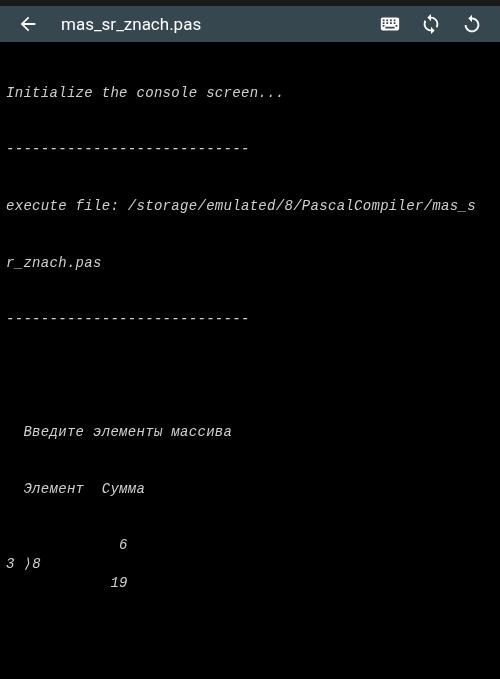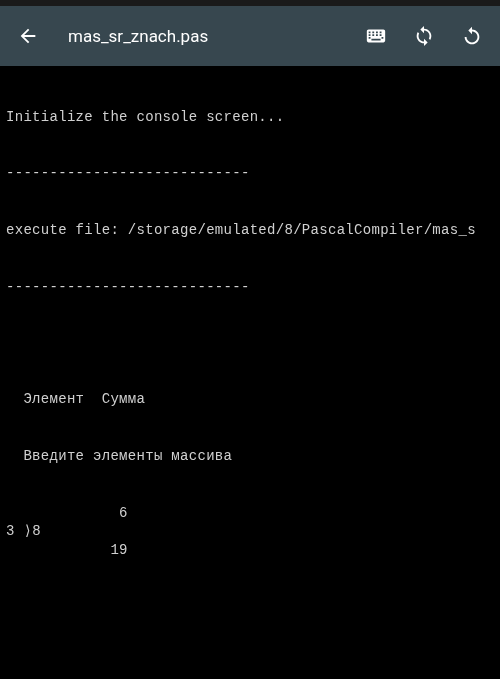--- a/index.html
+++ b/index.html
@@ -11,25 +11,25 @@
       font-size: 14px;
       color: #e0e0e0;
       overflow: hidden;
     }
     .statusbar {
       height: 6px;
       background: #1a1a1a;
     }
     .toolbar {
       background: #37474f;
-      height: 60px;
+      height: 36px;
       display: flex;
       align-items: center;
       padding: 0 8px;
-      gap: 8px;
+      gap: 1px;
     }
     .toolbar-title {
       flex: 1;
       color: #fff;
       font-family: -apple-system, Roboto, sans-serif;
       font-size: 17px;
       font-weight: 400;
       padding-left: 12px;
     }
     .icon-btn {
@@ -42,21 +42,21 @@
       cursor: pointer;
     }
     .icon-btn svg { width: 22px; height: 22px; fill: #fff; }
     .console {
       padding: 4px 6px;
       line-height: 1.35;
       white-space: pre;
       color: #d0d0d0;
       letter-spacing: 0.3px;
     }
-    .console-line { min-height: 18px; }
+    .console-line { min-height: 18px; font-style: italic; }
   </style>
 </head>
 <body>
 
 <div class="statusbar"></div>
 
 <div class="toolbar">
   <div class="icon-btn">
     <svg viewBox="0 0 24 24">
         <path d="M20 11H7.83l5.59-5.59L12 4l-8 8 8 8 1.41-1.41L7.83 13H20v-2z"></path>
@@ -77,19 +77,20 @@
     <svg viewBox="0 0 24 24">
         <path d="M12 5V2L8 6l4 4V7c3.31 0 6 2.69 6 6a6 6 0 0 1-6 6 6 6 0 0 1-6-6H4c0 4.42 3.58 8 8 8s8-3.58 8-8-3.58-8-8-8z"></path>
       </svg>
   </div>
 </div>
 
 <div class="console">
   <div class="console-line">Initialize the console screen...</div>
   <div class="console-line">----------------------------</div>
   <div class="console-line">execute file: /storage/emulated/8/PascalCompiler/mas_s</div>
+  <div class="console-line">r_znach.pas</div>
   <div class="console-line">----------------------------</div>
   <div class="console-line"></div>
+  <div class="console-line">  Введите элементы массива</div>
   <div class="console-line">  Элемент  Сумма</div>
-  <div class="console-line">  Введите элементы массива</div>
   <div id="entries-container"><div class="console-line">             6</div><div class="console-line">3 ⟩8</div><div class="console-line">            19</div></div>
   
 </div>
 
 </body></html>

